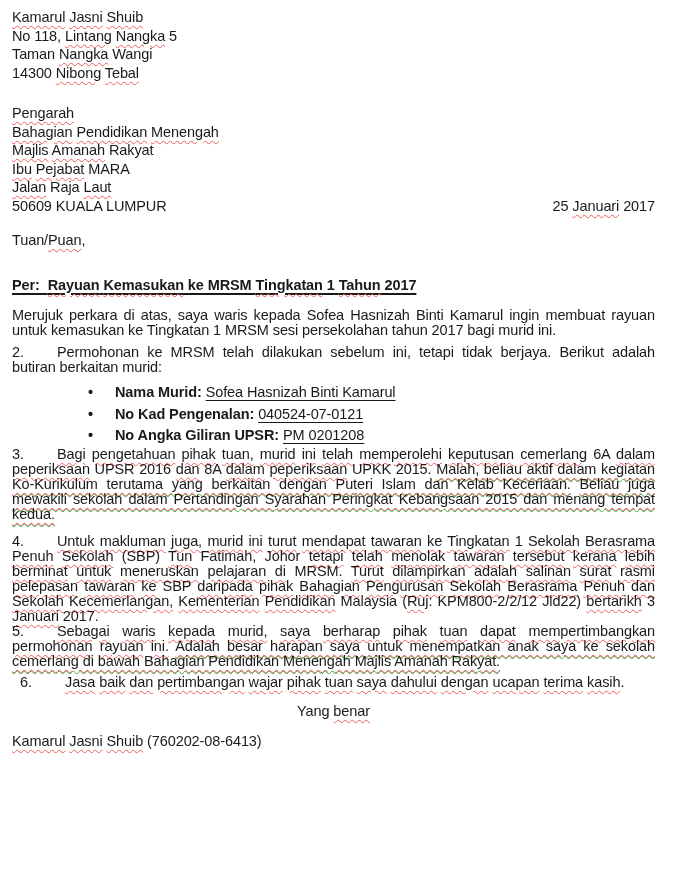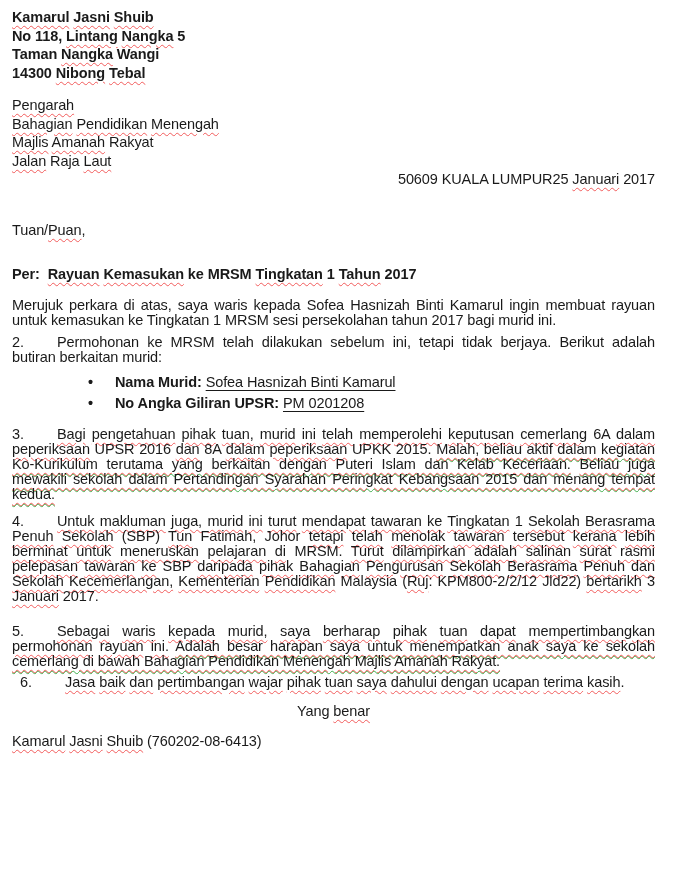--- a/index.html
+++ b/index.html
@@ -14,37 +14,38 @@
     box-sizing: border-box;
     background: var(--background);
     color: var(--text);
     font-family: "Liberation Sans", "DejaVu Sans", sans-serif;
     font-size: 14.5px;
     letter-spacing: -0.1px;
     padding: 8px 25px 0 12px;
     overflow: hidden;
   }
   .addr { line-height: 18.5px; }
-  .addr-sender    { margin-bottom: 14px; font-weight: bold; }
-  .addr-recipient { margin-bottom: 32px; }
-  .city-date-row { display: flex; justify-content: flex-end; }
+  .addr-sender    { margin-bottom: 22px; }
+  .addr-recipient { margin-bottom: 16px; }
+  .city-date-row { display: flex; justify-content: space-between; }
   .salutation { line-height: 18.5px; margin-bottom: 26px; }
   .subject {
     line-height: 18.5px; margin-bottom: 14px;
     font-weight: 700;
+    text-decoration: underline;
     text-decoration-thickness: 1.5px;
     text-underline-offset: 3px;
   }
   .para { line-height: 15px; text-align: justify; margin-bottom: 7px; }
   .para-3 { margin-bottom: 12px; }
-  .para-4 { margin-bottom: 20px; }
+  .para-4 { margin-bottom: 0; }
   .para-5 { margin-bottom: 6px; }
   .para-6 { margin-bottom: 12px; margin-left: 8px; }
   .num { display: inline-block; width: 45px; }
-  .bullets { line-height: 21.5px; margin-bottom: 12px; }
+  .bullets { line-height: 21.5px; margin-bottom: 0; }
   .bullet { position: relative; padding-left: 103px; }
   .bullet::before {
     content: "\2022";
     position: absolute; left: 76px; top: 0;
     font-weight: 700;
   }
   .closing { line-height: 18.5px; margin-bottom: 12px; text-align: center; }
   .sig { line-height: 18.5px; }
   
   .b { font-weight: 700; }
@@ -75,37 +76,39 @@
   <div><span class="r">Kamarul</span> <span class="r">Jasni</span> <span class="r">Shuib</span></div>
   <div>No 118, <span class="r">Lintang</span> <span class="r">Nangka</span> 5</div>
   <div>Taman <span class="r">Nangka</span> Wangi</div>
   <div>14300 <span class="r">Nibong</span> <span class="r">Tebal</span></div>
 </div>
 
 <div class="addr addr-recipient">
   <div><span class="r">Pengarah</span></div>
   <div><span class="r">Bahagian</span> <span class="r">Pendidikan</span> <span class="r">Menengah</span></div>
   <div><span class="r">Majlis</span> <span class="r">Amanah</span> Rakyat</div>
+  <div><span class="r">Ibu</span> <span class="r">Pejabat</span> MARA</div>
   <div><span class="r">Jalan</span> Raja <span class="r">Laut</span></div>
   <div class="city-date-row">
     <div>50609 KUALA LUMPUR</div>
     <div>25 <span class="r">Januari</span> 2017</div>
   </div>
 </div>
 
 <div class="salutation">Tuan/<span class="r">Puan</span>,</div>
 
 <div class="subject">Per:&nbsp; <span class="r">Rayuan</span> <span class="r">Kemasukan</span> ke MRSM <span class="r">Tingkatan</span> 1 <span class="r">Tahun</span> 2017</div>
 
 <div class="para">Merujuk perkara di atas, saya waris kepada Sofea Hasnizah Binti Kamarul ingin membuat rayuan untuk kemasukan ke Tingkatan 1 MRSM sesi persekolahan tahun 2017 bagi murid ini.</div>
 
 <div class="para"><span class="num">2.</span><span>Permohonan ke MRSM telah dilakukan sebelum ini, tetapi tidak berjaya. Berikut adalah butiran berkaitan murid:</span></div>
 
 <div class="bullets">
   <div class="bullet"><span class="b">Nama Murid:</span> <span class="u">Sofea Hasnizah Binti Kamarul</span></div>
+  <div class="bullet"><span class="b">No Kad Pengenalan:</span> <span class="u">040524-07-0121</span></div>
   <div class="bullet"><span class="b">No Angka Giliran UPSR:</span> <span class="u">PM 0201208</span></div>
 </div>
 
 <div class="para para-3"><span class="num">3.</span><span><span class="r">Bagi</span> <span class="r">pengetahuan</span> <span class="r">pihak</span> <span class="r">tuan,</span> <span class="r">murid</span> <span class="r">ini</span> <span class="r">telah</span> <span class="r">memperolehi</span> <span class="r">keputusan</span> <span class="r">cemerlang</span> 6A <span class="r">dalam</span> <span class="r">peperiksaan</span> UPSR 2016 <span class="r">dan</span> 8A <span class="r">dalam</span> <span class="r">peperiksaan</span> UPKK 2015. <span class="g"><span class="r">Malah, beliau aktif dalam kegiatan Ko-Kurikulum terutama yang berkaitan dengan Puteri Islam dan Kelab Keceriaan.</span></span> <span class="g"><span class="r">Beliau juga mewakili sekolah dalam Pertandingan Syarahan Peringkat Kebangsaan 2015 dan menang tempat kedua.</span></span></span></div>
 
 <div class="para para-4"><span class="num">4.</span><span><span class="r">Untuk</span> <span class="r">makluman</span> <span class="r">juga,</span> <span class="r">murid</span> <span class="r">ini</span> <span class="r">turut</span> <span class="r">mendapat</span> <span class="r">tawaran</span> <span class="r">ke</span> <span class="r">Tingkatan</span> 1 <span class="r">Sekolah</span> <span class="r">Berasrama</span> <span class="r">Penuh</span> <span class="r">Sekolah</span> (SBP) <span class="r">Tun</span> Fatimah, Johor <span class="r">tetapi</span> <span class="r">telah</span> <span class="r">menolak</span> <span class="r">tawaran</span> <span class="r">tersebut</span> <span class="r">kerana</span> <span class="r">lebih</span> <span class="r">berminat</span> <span class="r">untuk</span> <span class="r">meneruskan</span> <span class="r">pelajaran</span> <span class="r">di</span> MRSM. <span class="r">Turut</span> <span class="r">dilampirkan</span> <span class="r">adalah</span> <span class="r">salinan</span> <span class="r">surat</span> <span class="r">rasmi</span> <span class="r">pelepasan</span> <span class="r">tawaran</span> <span class="r">ke</span> SBP <span class="r">daripada</span> <span class="r">pihak</span> <span class="r">Bahagian</span> <span class="r">Pengurusan</span> <span class="r">Sekolah</span> <span class="r">Berasrama</span> <span class="r">Penuh</span> <span class="r">dan</span> <span class="r">Sekolah</span> <span class="r">Kecemerlangan,</span> <span class="r">Kementerian</span> <span class="r">Pendidikan</span> Malaysia (<span class="r">Ruj</span>: KPM800-2/2/12 Jld22) <span class="r">bertarikh</span> 3 <span class="r">Januari</span> 2017.</span></div>
 
 <div class="para para-5"><span class="num">5.</span><span><span class="r">Sebagai</span> <span class="r">waris</span> <span class="r">kepada</span> <span class="r">murid,</span> <span class="r">saya</span> <span class="r">berharap</span> <span class="r">pihak</span> <span class="r">tuan</span> <span class="r">dapat</span> <span class="r">mempertimbangkan</span> <span class="r">permohonan</span> <span class="r">rayuan</span> <span class="r">ini.</span> <span class="g"><span class="r">Adalah besar harapan saya untuk menempatkan anak saya ke sekolah cemerlang di bawah Bahagian Pendidikan Menengah Majlis Amanah Rakyat.</span></span></span></div>
 
 <div class="para para-6"><span class="num">6.</span><span><span class="r">Jasa</span> <span class="r">baik</span> <span class="r">dan</span> <span class="r">pertimbangan</span> <span class="r">wajar</span> <span class="r">pihak</span> <span class="r">tuan</span> <span class="r">saya</span> <span class="r">dahului</span> <span class="r">dengan</span> <span class="r">ucapan</span> <span class="r">terima</span> <span class="r">kasih</span>.</span></div>

